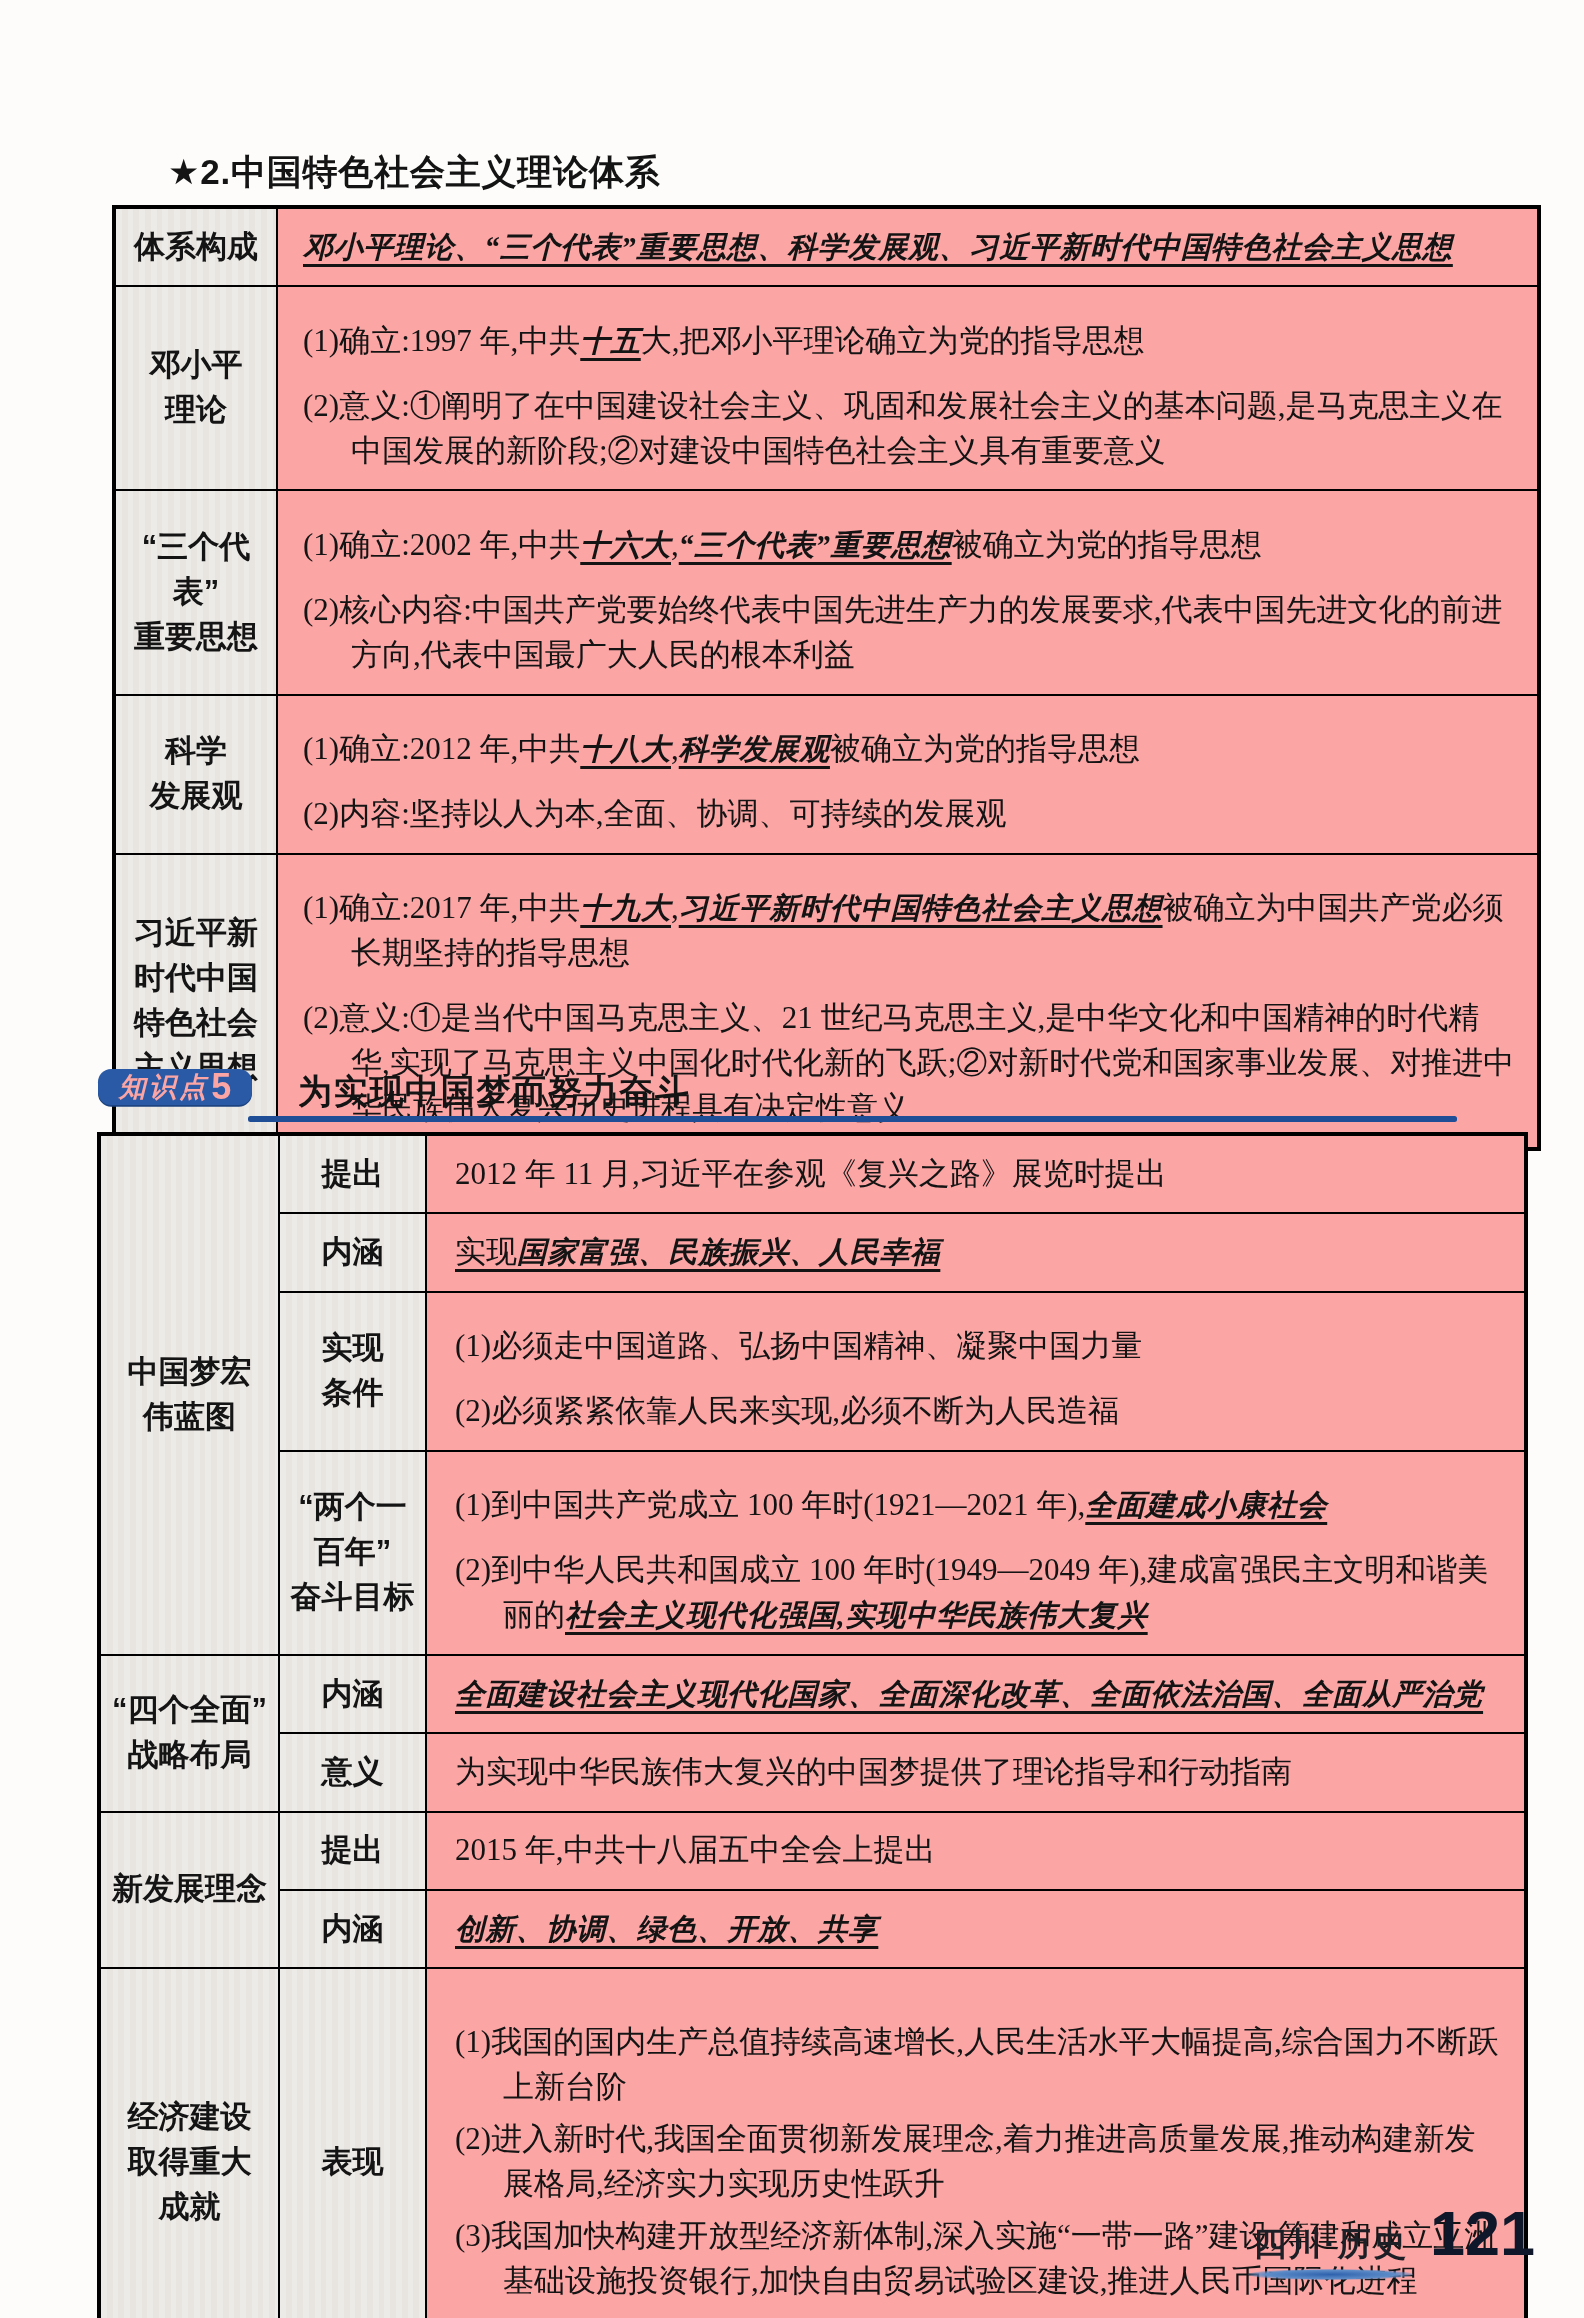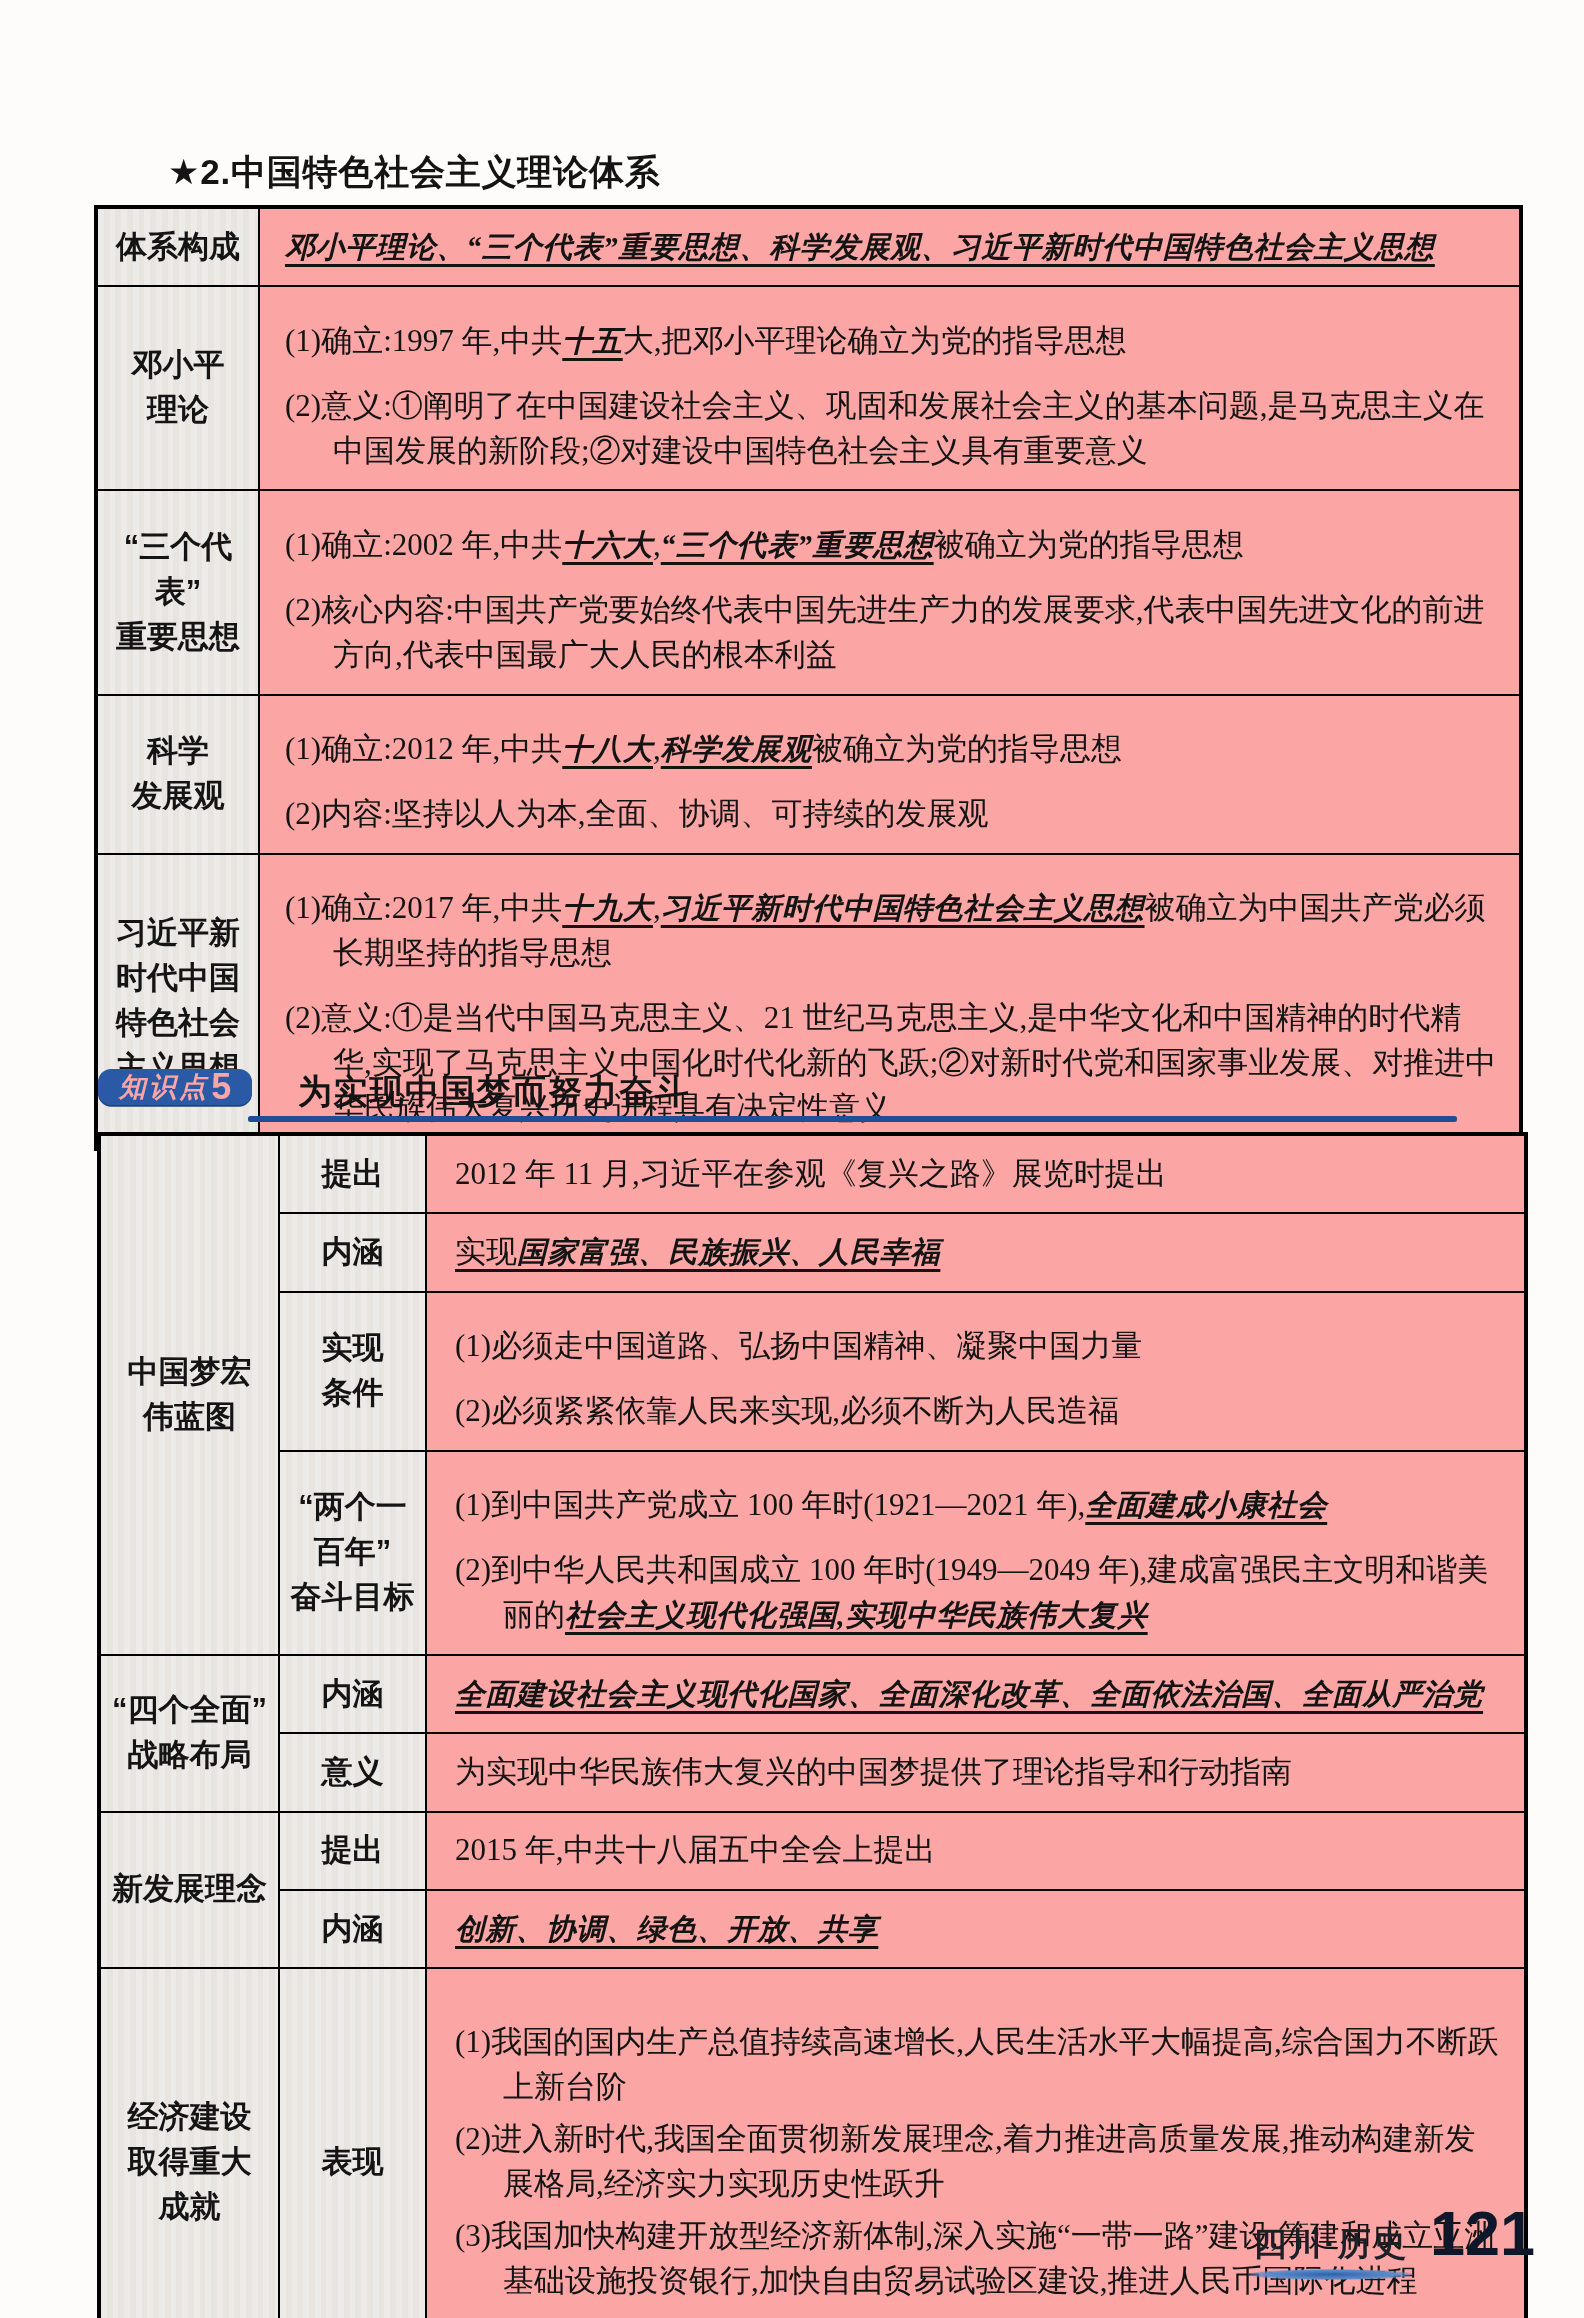--- a/index.html
+++ b/index.html
@@ -3,21 +3,21 @@
 <meta charset="utf-8">
 <style>
   html,body{margin:0;padding:0;background:#e9e9e9;}
   .page{position:relative;width:1584px;height:2319px;background:#fdfcfa;overflow:hidden;
         font-family:"Liberation Sans","DejaVu Sans",sans-serif;color:#141414;}
   .title{position:absolute;left:168px;top:149px;font-size:35px;font-weight:700;letter-spacing:0.8px;text-align:right;}
 
   table.sheet{border-collapse:collapse;table-layout:fixed;position:absolute;background:#fff;}
   table.sheet, table.sheet th, table.sheet td{border:2.5px solid #000;}
   table.sheet{border-width:4.1px;}
-  #table1{left:94px;top:205px;width:1429px;}
+  #table1{left:112px;top:205px;width:1429px;}
   #table2{left:97px;top:1132px;width:1431px;}
 
   th.rowlabel, th.grouplabel, th.sublabel{
     background:repeating-linear-gradient(90deg,#edebe8 0 5.8px,#e8e5e1 5.8px 11.6px);
     font-weight:700;font-size:31px;text-align:center;vertical-align:middle;
     line-height:1.45;padding:5px 3.3px;}
   td.content{background:#fca5a5;vertical-align:middle;text-align:left;
     font-family:"Liberation Serif","DejaVu Serif",serif;
     font-size:31px;line-height:1.45;padding:11.6px 21.5px 11.6px 25px;}
   .label-line{display:block;}

